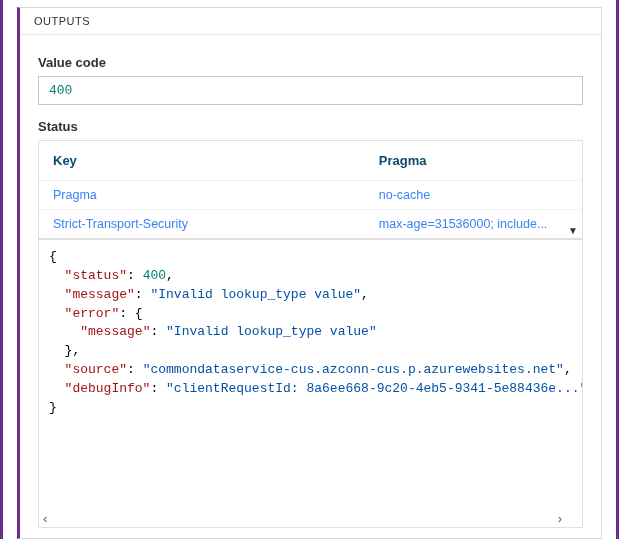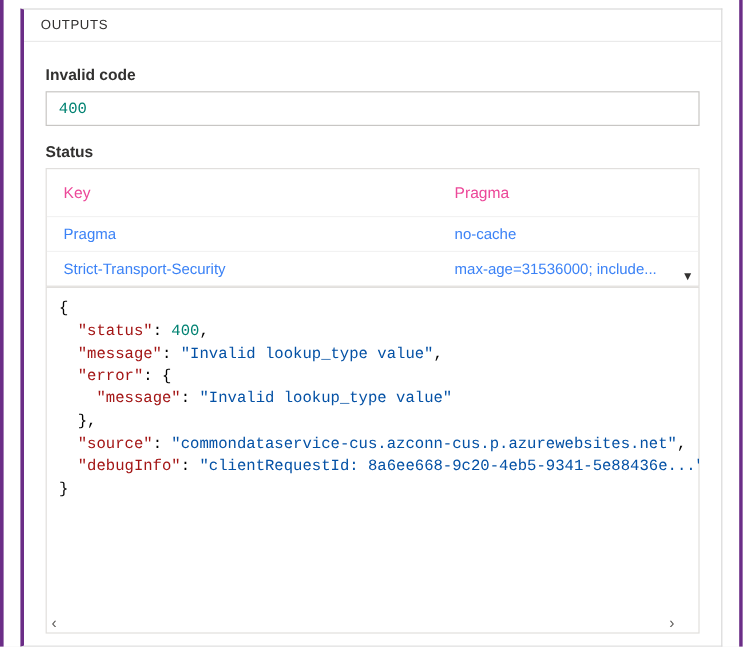--- a/index.html
+++ b/index.html
@@ -68,22 +68,22 @@
     max-height: 135px;
     overflow-y: scroll;
   }
   .headers-table {
     width: 100%;
     border-collapse: collapse;
     table-layout: fixed;
   }
   .headers-table th {
     text-align: left;
-    font-weight: 400;
-    color: #ec4899;
+    font-weight: 700;
+    color: #0c4a6e;
     font-size: 13px;
     padding: 12px 14px 12px 14px;
   }
   .headers-table td {
     color: #3b82f6;
     font-size: 12.5px;
     padding: 7px 14px;
     white-space: nowrap;
     overflow: hidden;
     text-overflow: ellipsis;
@@ -147,21 +147,21 @@
 </style>
 </head>
 <body>
 
 <div class="stage">
   <div class="panel">
     <div class="panel-header">OUTPUTS</div>
 
     <div class="panel-body">
 
-      <div class="section-label">Invalid code</div>
+      <div class="section-label">Value code</div>
       <input class="status-input" type="text" readonly="" value="400" style="">
 
       <div class="section-label">Status</div>
       <div class="headers-container">
         <div class="headers-scroll">
           <table class="headers-table">
             <colgroup>
                 <col class="col-key">
                 <col class="col-val">
               </colgroup>

